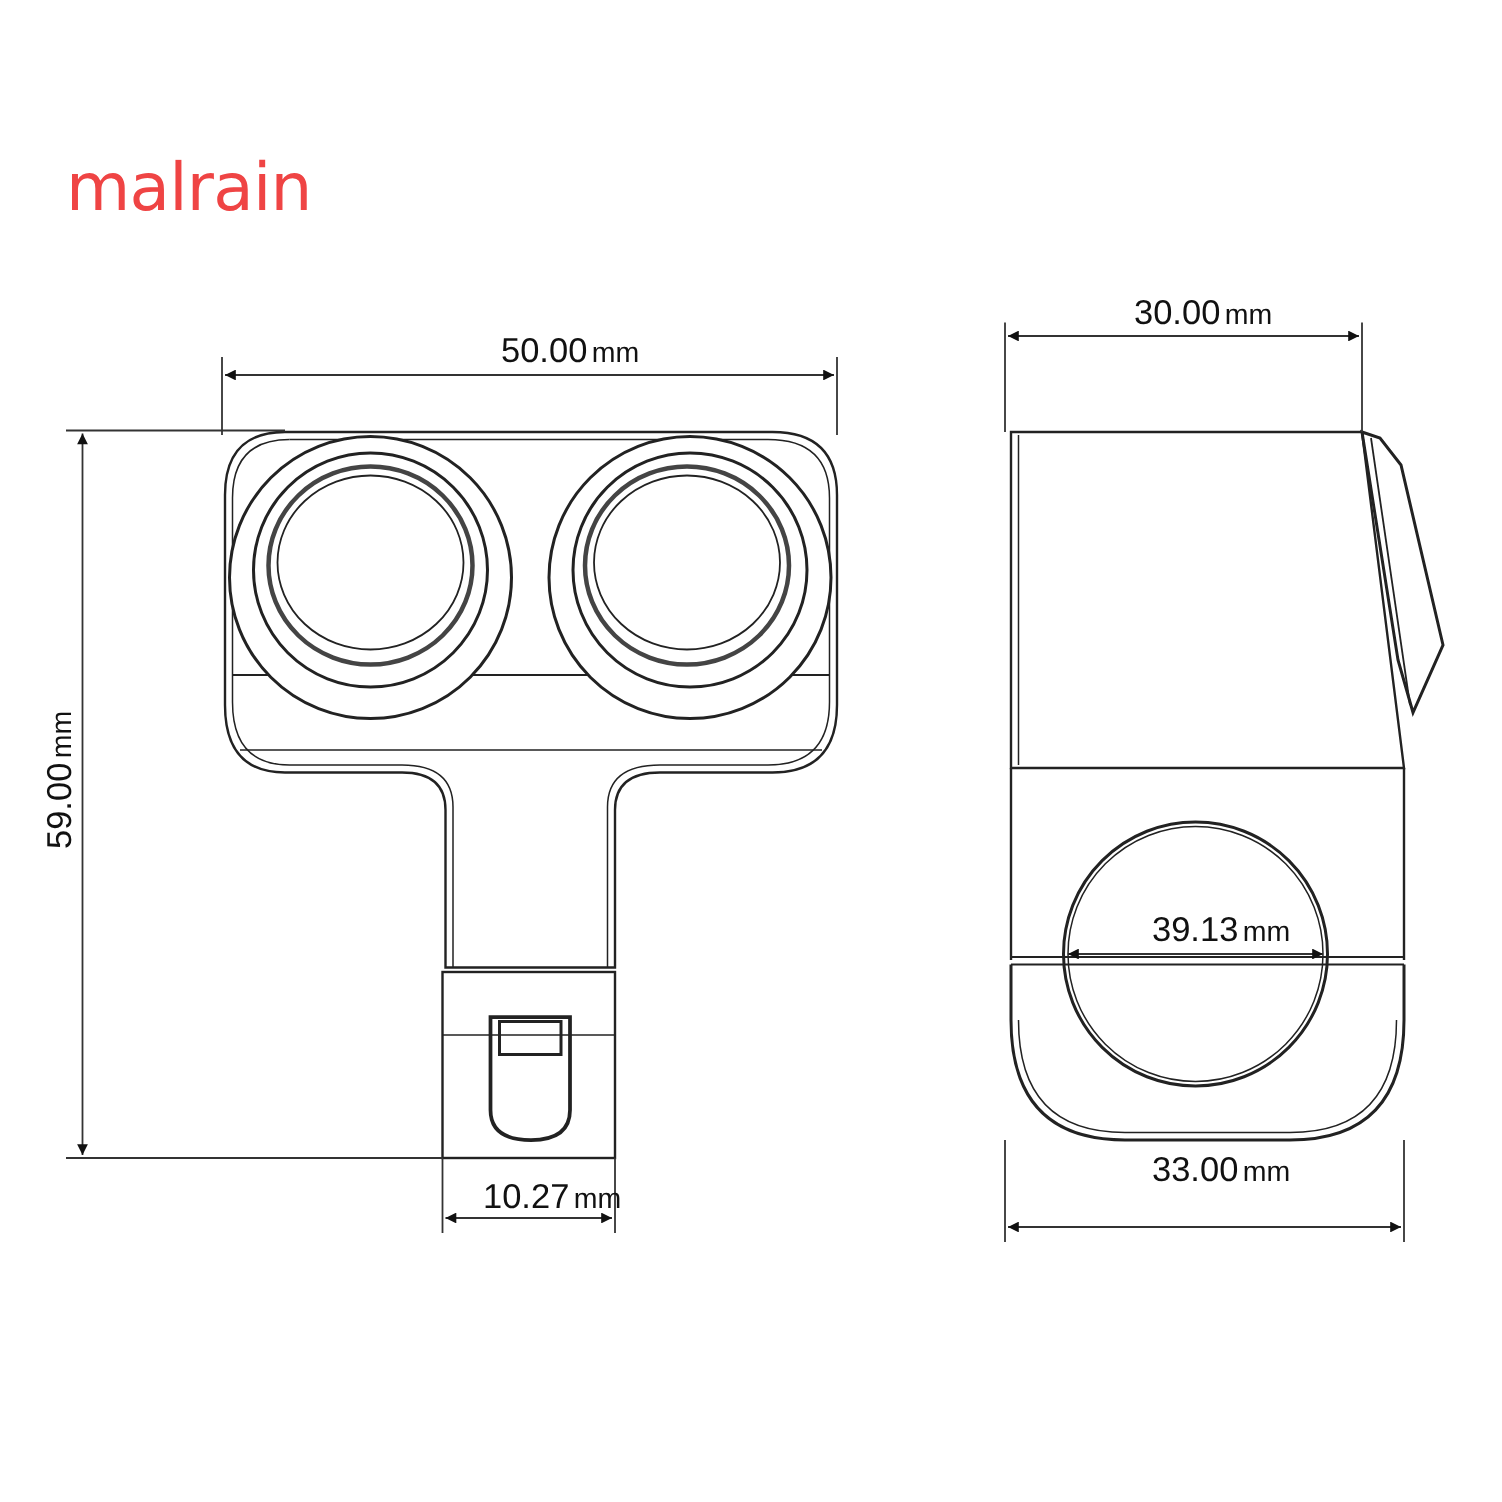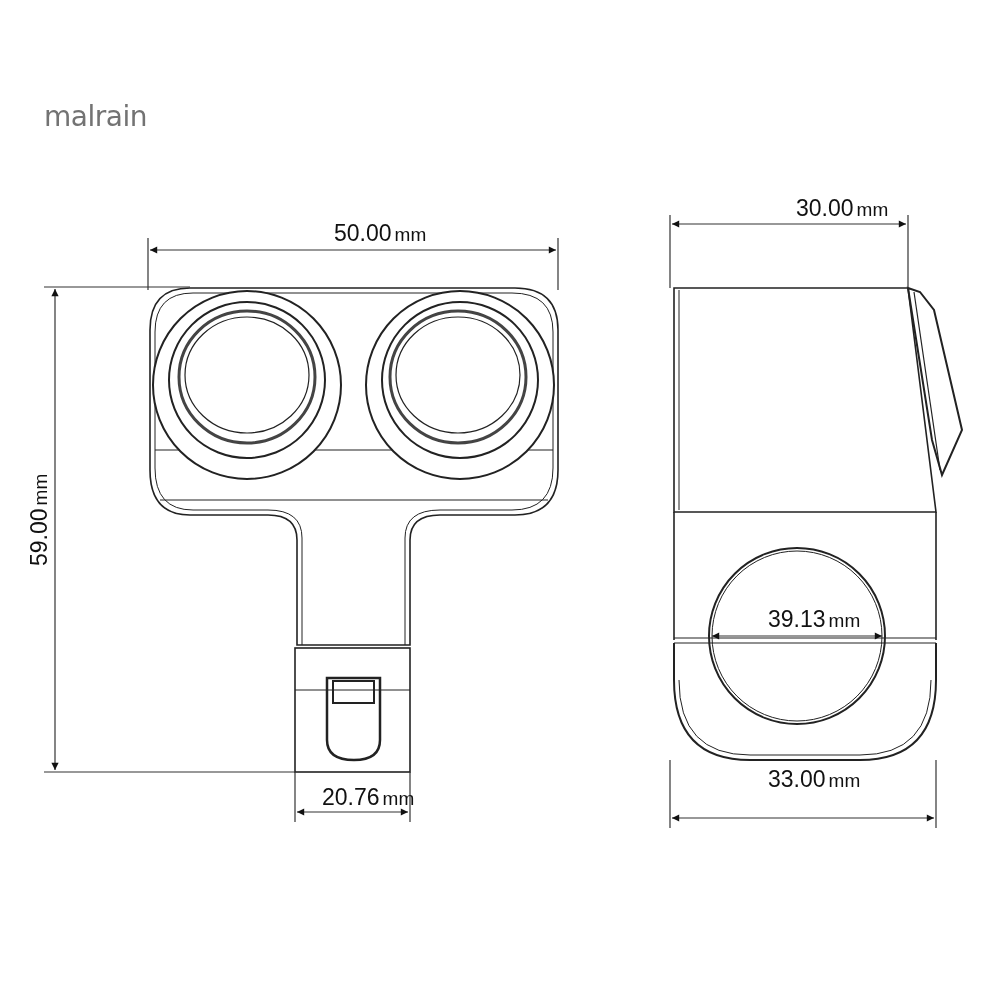--- a/index.html
+++ b/index.html
@@ -1,17 +1,17 @@
 <!DOCTYPE html>
 <html><head>
 <meta charset="utf-8">
 <style>
   html,body{margin:0;padding:0;background:#ffffff;}
   body{width:1001px;height:1001px;position:relative;overflow:hidden;font-family:"Liberation Sans",sans-serif;}
-  .brand{position:absolute;left:44px;top:100px;font-family:"DejaVu Sans",sans-serif;font-size:28px;letter-spacing:-0.5px;color:#737373;font-weight:normal;}
+  .brand{position:absolute;left:44px;top:100px;font-family:"DejaVu Sans",sans-serif;font-size:44px;letter-spacing:-0.5px;color:#ef4444;font-weight:normal;}
   svg{position:absolute;left:0;top:0;}
   .lbl{position:absolute;color:#111;white-space:nowrap;line-height:1;}
   .num{font-size:23px;}
   .unit{font-size:19px;margin-left:3px;}
   .vert{transform-origin:left top;transform:rotate(-90deg);}
 </style>
 </head>
 <body>
 
 <div class="brand">malrain</div>
@@ -93,24 +93,24 @@
 
 <div class="lbl" style="left:334px;top:222px;">
   <span class="num">50.00</span><span class="unit">mm</span>
 </div>
 
 <div class="lbl vert" style="left:28px;top:566px;">
   <span class="num">59.00</span><span class="unit">mm</span>
 </div>
 
 <div class="lbl" style="left:322px;top:786px;">
-  <span class="num">20.76</span><span class="unit">mm</span>
+  <span class="num">10.27</span><span class="unit">mm</span>
 </div>
 
-<div class="lbl" style="left:796px;top:197px;text-align:center;">
+<div class="lbl" style="left:756px;top:197px;text-align:center;">
   <span class="num">30.00</span><span class="unit">mm</span>
 </div>
 
 <div class="lbl" style="left:768px;top:608px;">
   <span class="num">39.13</span><span class="unit">mm</span>
 </div>
 
 <div class="lbl" style="left:768px;top:768px;text-align:center;">
   <span class="num">33.00</span><span class="unit">mm</span>
 </div>

